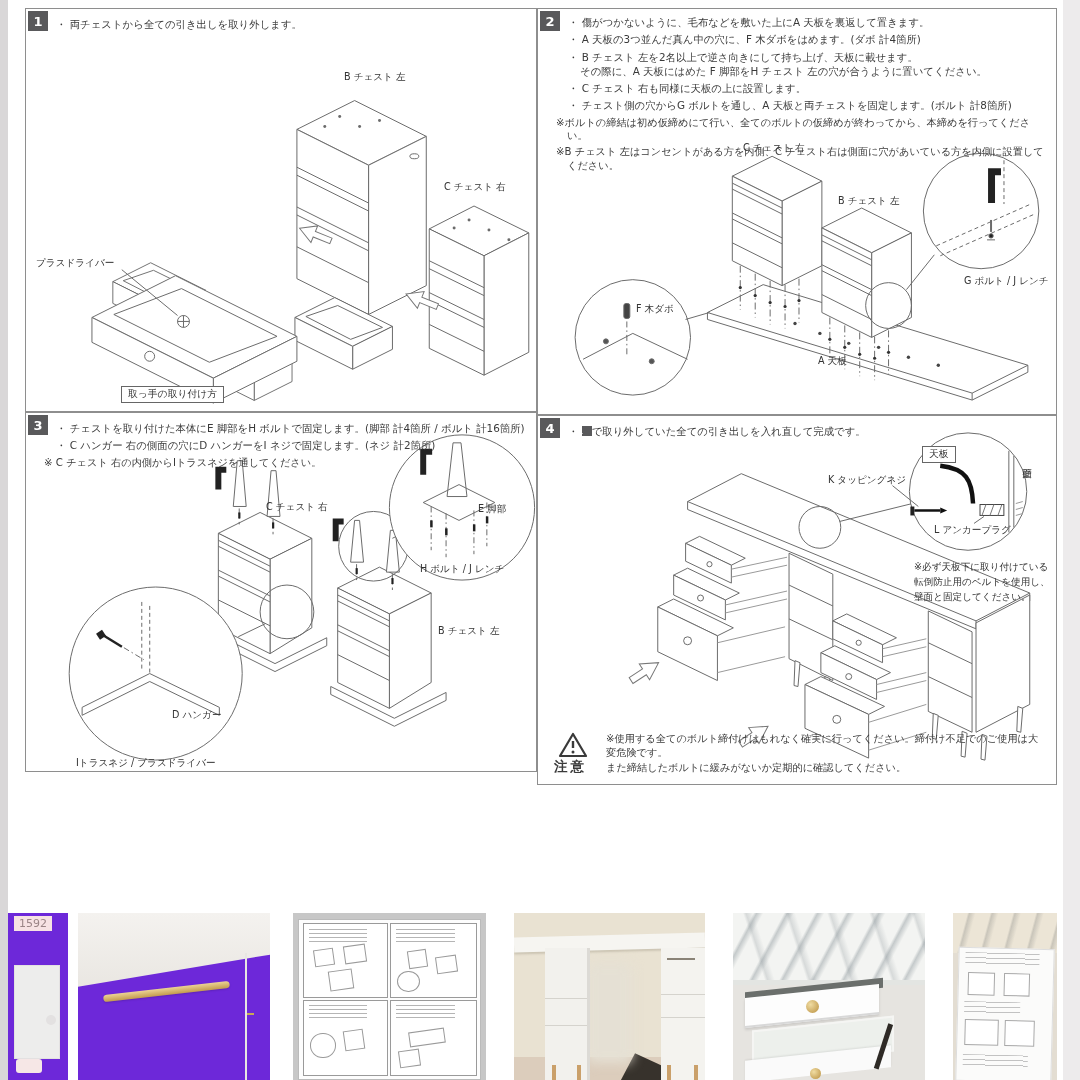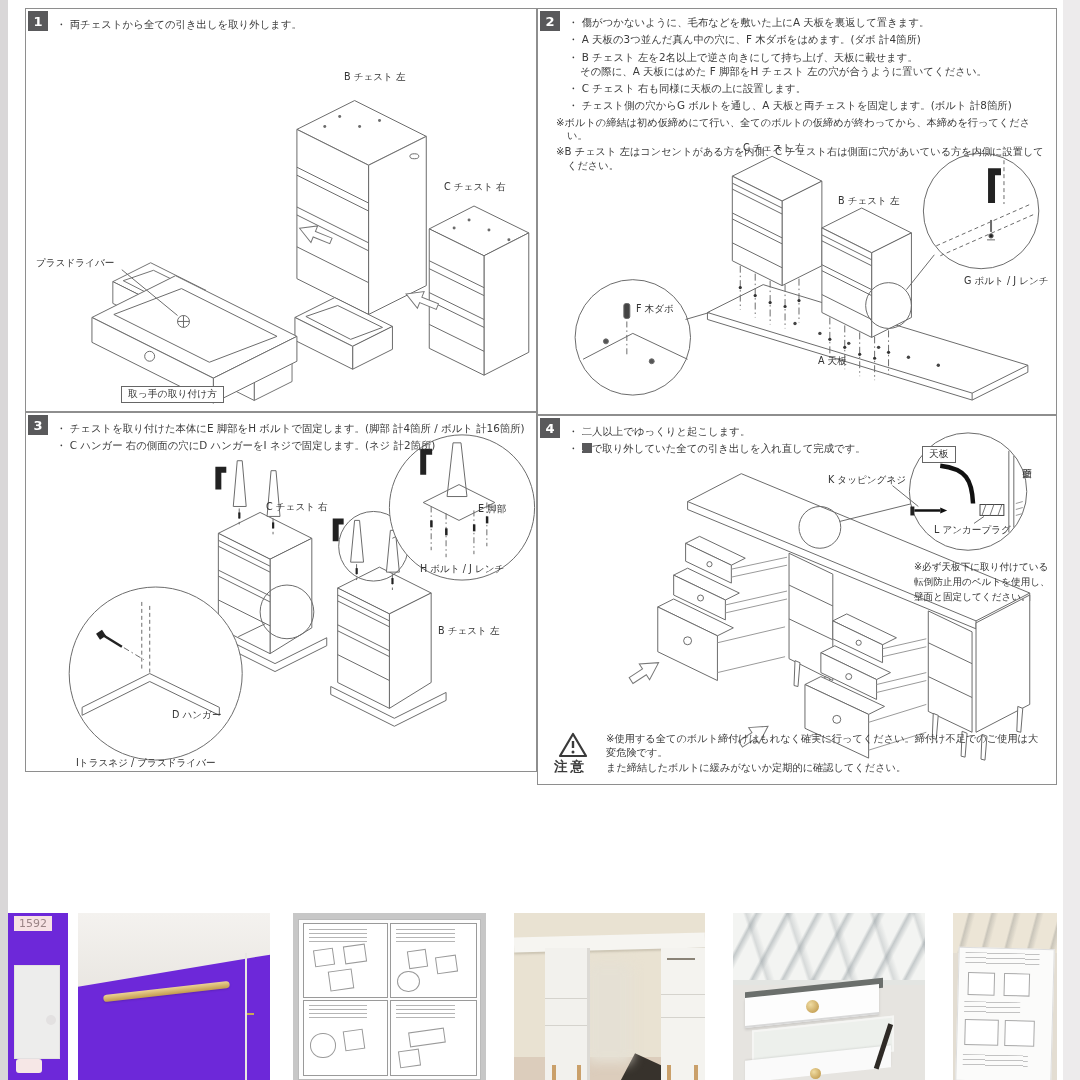--- a/index.html
+++ b/index.html
@@ -248,20 +248,21 @@
     <span class="dlabel" style="left:98px;top:294px;">F 木ダボ</span>
     <span class="dlabel" style="left:386px;top:266px;margin-left:40px;">G ボルト / J レンチ</span>
     <span class="dlabel" style="left:280px;top:346px;">A 天板</span>
   </div>
 
   <div class="panel" id="p3">
     <div class="badge">3</div>
     <div class="txt">
       <div class="bullet">・ チェストを取り付けた本体にE 脚部をH ボルトで固定します。(脚部 計4箇所 / ボルト 計16箇所)</div>
       <div class="bullet">・ C ハンガー 右の側面の穴にD ハンガーをI ネジで固定します。(ネジ 計2箇所)</div>
+      <div class="note">※ C チェスト 右の内側からIトラスネジを通してください。</div>
     </div>
     <svg class="diagram" viewBox="0 0 512 360">
       <g stroke="#6b6b6b" stroke-width="1" fill="none">
         <path d="M235,100 L287,126 L245,147 L193,121 Z" fill="#fff"></path>
         <path d="M287,126 L245,147 L245,242 L287,216 Z" fill="#fff"></path>
         <path d="M245,147 L193,121 L193,216 L245,242 Z" fill="#fff"></path>
         <path d="M193,128 L245,154 M193,134 L245,160 M193,158 L245,184 M193,164 L245,190 M193,188 L245,214"></path>
         <path d="M186,220 L250,252 L302,226 M186,228 L250,260 L302,234 M186,220 L186,228 M302,226 L302,234"></path>
         <polygon points="212,48 217,48 221,94 208,94" fill="#fff"></polygon>
         <polygon points="246,58 251,58 255,104 242,104" fill="#fff"></polygon>
@@ -311,21 +312,20 @@
     <span class="dlabel" style="left:452px;top:90px;">E 脚部</span>
     <span class="dlabel" style="left:386px;top:150px;padding-left:8px;">H ボルト / J レンチ</span>
     <span class="dlabel" style="left:412px;top:212px;">B チェスト 左</span>
     <span class="dlabel" style="left:146px;top:296px;">D ハンガー</span>
     <span class="dlabel" style="left:50px;top:344px;">Iトラスネジ / プラスドライバー</span>
   </div>
 
   <div class="panel" id="p4">
     <div class="badge">4</div>
     <div class="txt">
-      <div class="bullet">・ 二人以上でゆっくりと起こします。</div>
       <div class="bullet"><span>・ </span><span class="mini-ref">1</span><span>で取り外していた全ての引き出しを入れ直して完成です。</span></div>
     </div>
     <svg class="diagram" viewBox="0 0 520 370">
       <defs>
         <path id="arr2" d="M0,6 L16,6 L16,0 L33,9.5 L16,19 L16,13 L0,13 Z"></path>
       </defs>
       <g stroke="#6b6b6b" stroke-width="1" fill="none">
         <path d="M150,86 L204,58 L494,178 L440,206 Z" fill="#fff"></path>
         <path d="M150,86 L150,94 L440,214 L440,206 M440,214 L494,186 L494,178"></path>
         <path d="M252,138 L296,159 L296,266 L252,244 Z" fill="#fff"></path>

